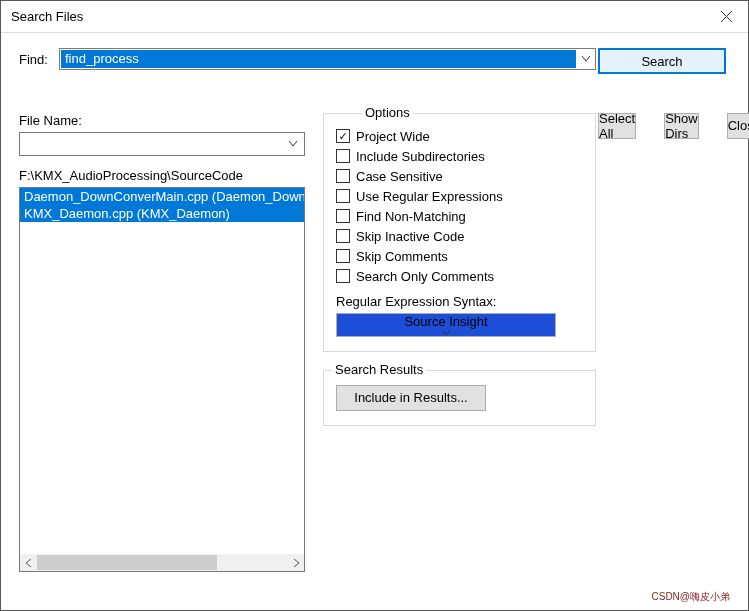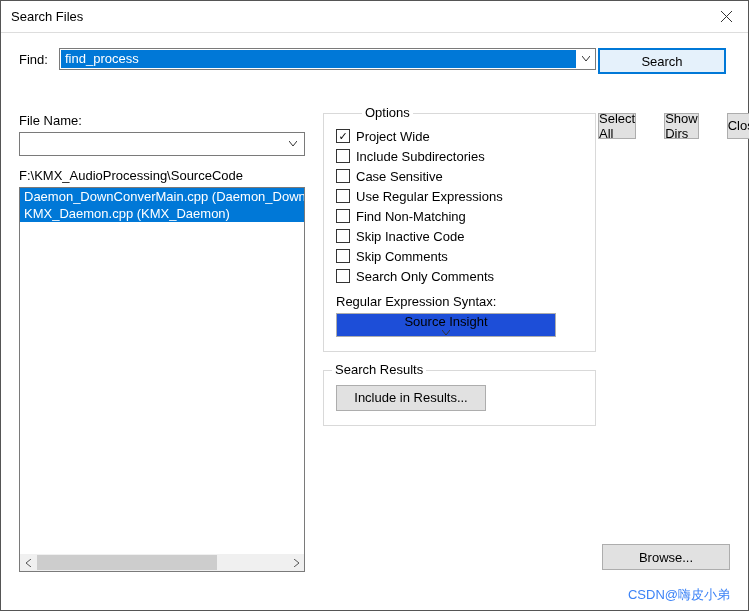--- a/index.html
+++ b/index.html
@@ -47,21 +47,21 @@
 .include-btn { width: 150px; }
 .btn-r { width: 128px; height: 26px; border:1px solid #adadad; background:#e1e1e1; display:flex; align-items:center; justify-content:center; cursor:pointer; }
 .btn-search { border: 2px solid #0078d7; background:#e5f1fb; }
 
 .find-wrapper { grid-column: 1 / 3; }
 .right-col-top { grid-column: 3; grid-row: 1; display:flex; align-items:flex-start;}
 .grid-row2-left { grid-column:1; grid-row:2; }
 .grid-row2-mid { grid-column:2; grid-row:2; }
 .grid-row2-right { grid-column:3; grid-row:2; }
 
-.watermark { position:absolute; bottom:6px; right:18px; color:#3b82f6; font-size:13px; pointer-events:none; }
+.watermark { position:absolute; bottom:6px; right:18px; color:#7f1d1d; font-size:10px; pointer-events:none; }
 </style>
 </head>
 <body>
 
 <div class="window">
   <div class="titlebar">
     <span>Search Files</span>
     <div class="close-btn">
       <svg width="11" height="11" viewBox="0 0 11 11">
           <line x1="0" y1="0" x2="11" y2="11" stroke-width="1"></line>
@@ -187,22 +187,17 @@
             <span>Show Dirs</span>
           </div>
         <div class="btn-r">
             <span>Close</span>
           </div>
         <div class="btn-r">
             <span>Help</span>
           </div>
       </div>
       <div style="flex:1"></div>
-      <div style="position:absolute; bottom:40px; right:18px;">
-        <div class="btn-r">
-            <span>Browse...</span>
-          </div>
-      </div>
     </div>
 
     <div class="watermark">CSDN@嗨皮小弟</div>
   </div>
 </div>
 
 </body></html>

